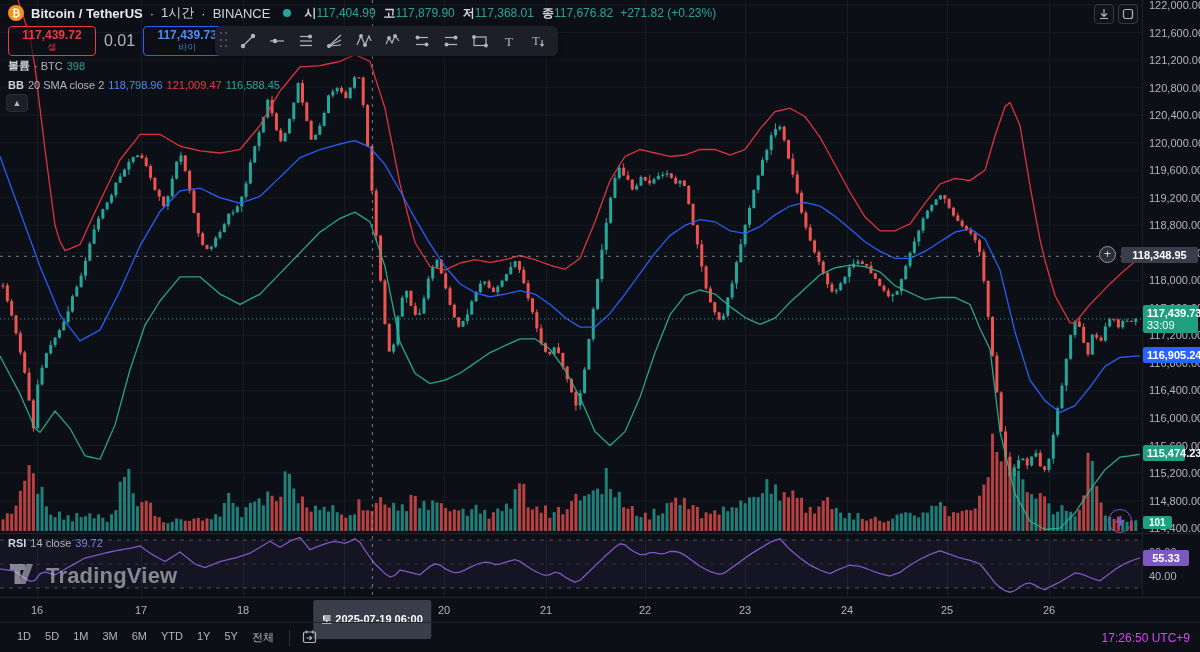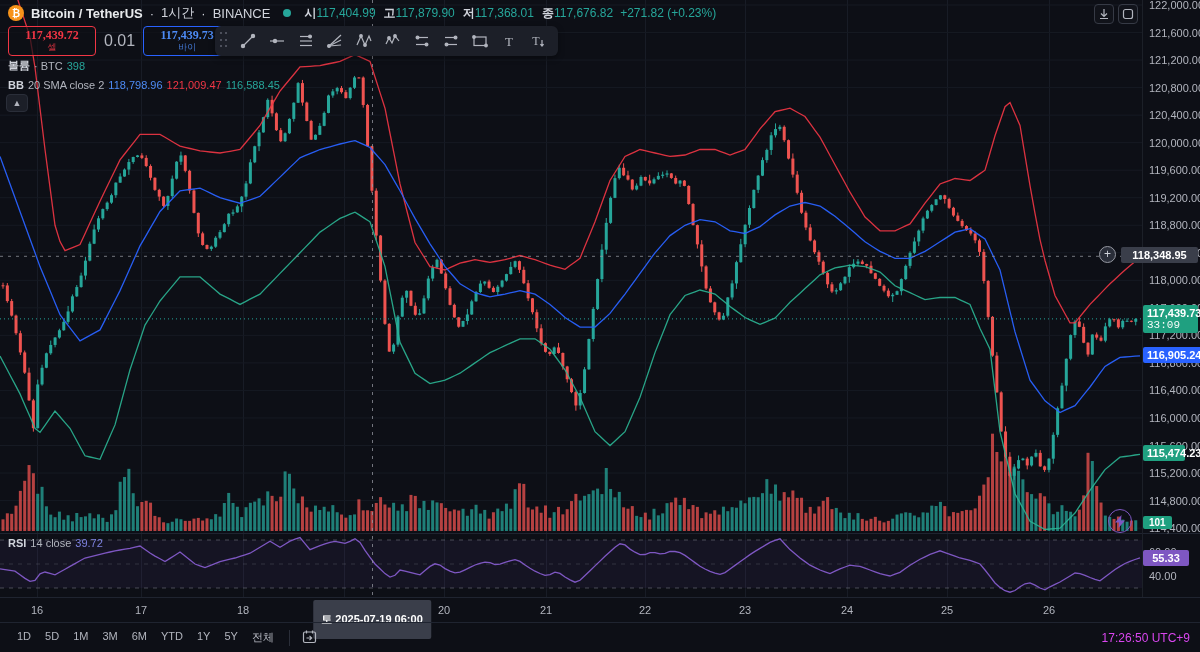--- a/index.html
+++ b/index.html
@@ -20,21 +20,21 @@
   .hdr { position:absolute; left:8px; top:4px; display:flex; align-items:center; gap:7px; font-size:13px; height:18px; }
   .hdr .sym { font-weight:700; color:#e8eaed; }
   .hdr .meta { color:#d1d4dc; }
   .dot { width:8px; height:8px; border-radius:50%; background:#26a69a; margin:0 6px; }
   .ohlc { display:flex; gap:8px; font-size:12px; }
   .ohlc .k { color:#d1d4dc; font-weight:700; }
   .ohlc .v { color:#26a69a; }
   .chg { font-size:12px; color:#26a69a; }
   .trade { position:absolute; left:8px; top:26px; display:flex; align-items:center; gap:8px; }
   .tbox { width:88px; height:30px; border-radius:4px; text-align:center; padding-top:2px; background:rgba(14,16,22,.7); cursor:pointer; }
-  .tbox .p { font-size:12px; font-weight:700; line-height:13px;font-family:Liberation Serif, serif; }
+  .tbox .p { font-size:12px; font-weight:700; line-height:13px; }
   .tbox .s { font-size:9px; line-height:10px; opacity:.85; }
   .sell { border:1px solid #f23645; } .sell .p,.sell .s { color:#f23645; }
   .buy  { border:1px solid #2962ff; } .buy .p,.buy .s { color:#4d8bf5; }
   .spread { font-size:16px; color:#b2b5be;text-align:right; }
   .dtoolbar { position:absolute; left:215px; top:26px; height:30px; background:#1c1f28; border-radius:6px; display:flex; align-items:center; padding:0 6px 0 2px; box-shadow:0 2px 6px rgba(0,0,0,.4); }
   .drag { width:10px; height:18px; display:grid; grid-template-columns:3px 3px; gap:2px; margin:0 3px; cursor:grab; }
   .drag i { width:2px; height:2px; background:#5d616c; border-radius:50%; }
   .tool { width:29px; height:26px; display:flex; align-items:center; justify-content:center; border-radius:4px; cursor:pointer; }
   .legend { position:absolute; left:8px; font-size:11px; color:#b2b5be; display:flex; gap:4px; align-items:center; }
   .legend .w { color:#d1d4dc; font-weight:700; }
@@ -905,21 +905,21 @@
       <div class="ptick" style="top: 467.044px;">115,200.00</div>
       <div class="ptick" style="top: 494.576px;">114,800.00</div>
       <div class="ptick" style="top: 522.108px;">114,400.00</div>
       <div class="ptick" style="top: 546px;">60.00</div>
       <div class="ptick" style="top: 570px;">40.00</div>
     </div>
 
   <div class="flabel" id="lbl-cross" style="left: 1121px; width: 77px; text-align: center; background: rgb(58, 62, 74); top: 247.302px;">118,348.95</div>
   <div class="flabel" id="lbl-last" style="left: 1143px; width: 55px; padding: 2px 4px; background: rgb(31, 160, 128); font-weight: 700; top: 304.883px;">
     <div>117,439.73</div>
-    <div style="font-weight:400; opacity:.95;font-family:Liberation Mono, monospace;">33:09</div>
+    <div style="font-weight:400; opacity:.95;">33:09</div>
   </div>
   <div class="flabel" id="lbl-bbmid" style="left: 1143px; width: 67px; padding: 2px 4px; background: rgb(41, 98, 255); top: 346.672px;">116,905.24</div>
   <div class="flabel" id="lbl-bblow" style="left: 1143px; width: 42px; padding: 2px 4px; background: rgb(31, 160, 128); top: 445.169px;">115,474.23</div>
   <div class="flabel" id="lbl-vol" style="left: 1143px; padding: 1px 6px; font-size: 10px; background: rgb(31, 160, 128); top: 516px;">101</div>
   <div class="flabel" id="lbl-rsi" style="left: 1143px; width: 46px; text-align: center; background: rgb(126, 87, 194); top: 549.604px;">55.33</div>
   <div class="plus-btn">+</div>
 
   <div class="time-axis" id="time-axis">
     <div class="tcross" id="tcross" style="left: 372px;">토 2025-07-19  06:00</div>
 
@@ -1080,20 +1080,27 @@
     <span style="color:#f23645">121,009.47</span>
     <span style="color:#26a69a">116,588.45</span>
   </div>
   <div class="collapse-btn">▲</div>
   <div class="legend" style="top:537px;">
     <span class="w">RSI</span>
     <span>14 close</span>
     <span style="color:#7e82e0">39.72</span>
   </div>
 
+  <div class="tv-logo">
+    <svg width="28" height="24" viewBox="0 0 28 24">
+        <path d="M0 0h15v6h-4.5v14h-6V6H0z" fill="#dfe3ea"></path>
+        <path d="M16 0h7l-7.5 20h-7z" fill="#dfe3ea" opacity=".9"></path>
+      </svg>
+    <span class="txt">TradingView</span>
+  </div>
 
   <div class="bolt-btn">
     <svg width="11" height="13" viewBox="0 0 11 13">
         <path d="M6.5 0L0 7.5h4L3.5 13 10 5.5H6z" fill="#7e57c2"></path>
       </svg>
   </div>
 
   <div class="bottom-bar">
     <span id="ranges" style="display:flex;">
         <span class="range-btn">1D</span>

